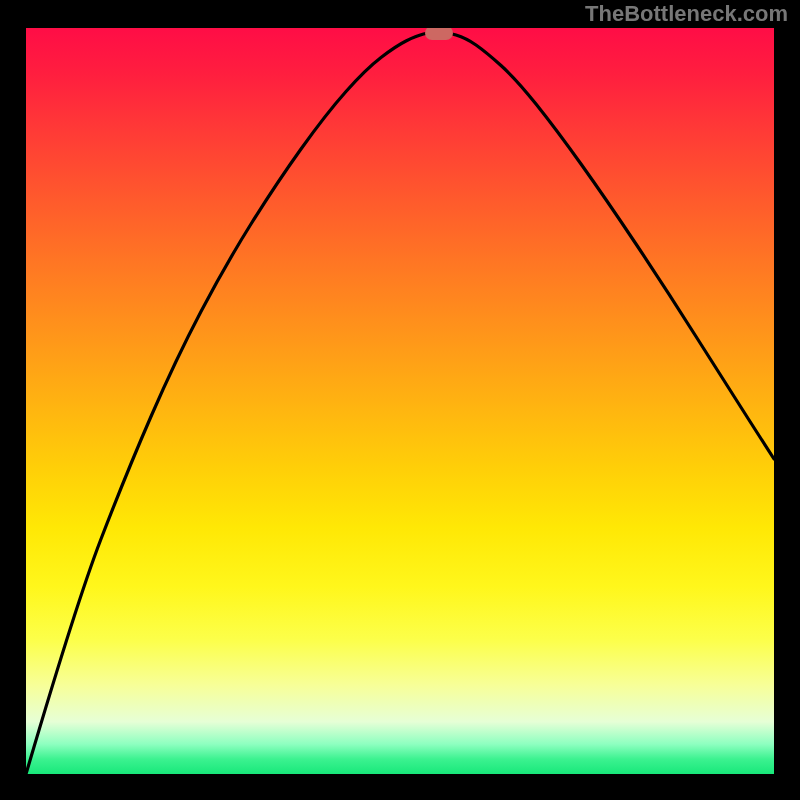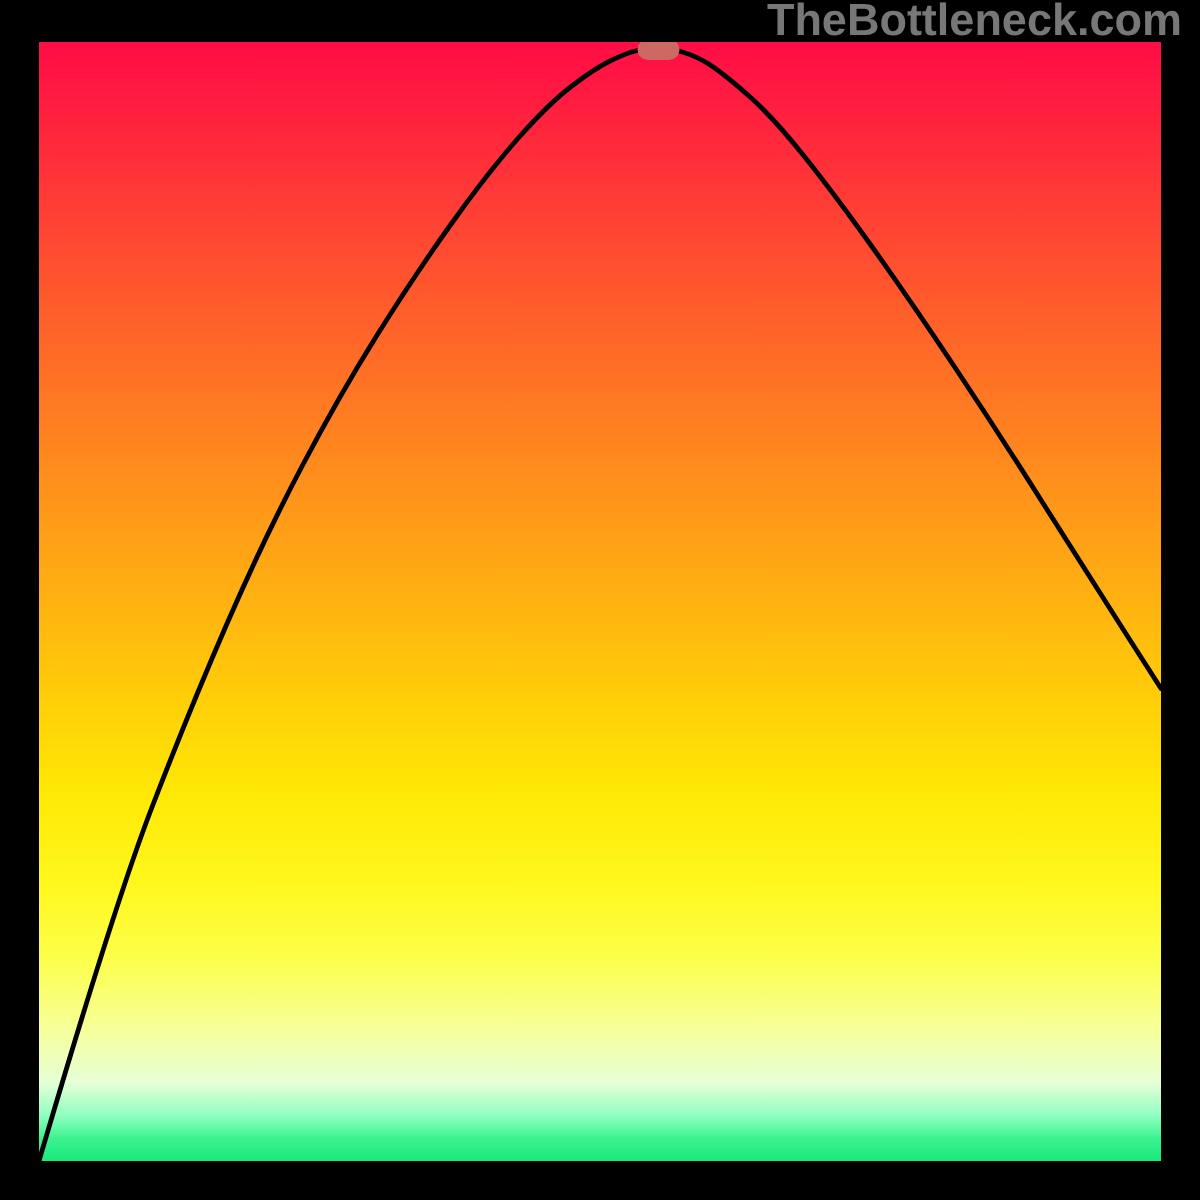--- a/index.html
+++ b/index.html
@@ -12,21 +12,21 @@
     width: 800px;
     height: 800px;
     position: relative;
     background: #000;
   }
   .attribution {
     position: absolute;
     top: 0;
     right: 12px;
     color: #777;
-    font-size: 30px;
+    font-size: 22px;
     font-weight: bold;
     z-index: 20;
     line-height: 28px;
     margin-left: 43px;
   }
   .plot-area {
     position: absolute;
     left: 26px;
     top: 28px;
     width: 748px;

